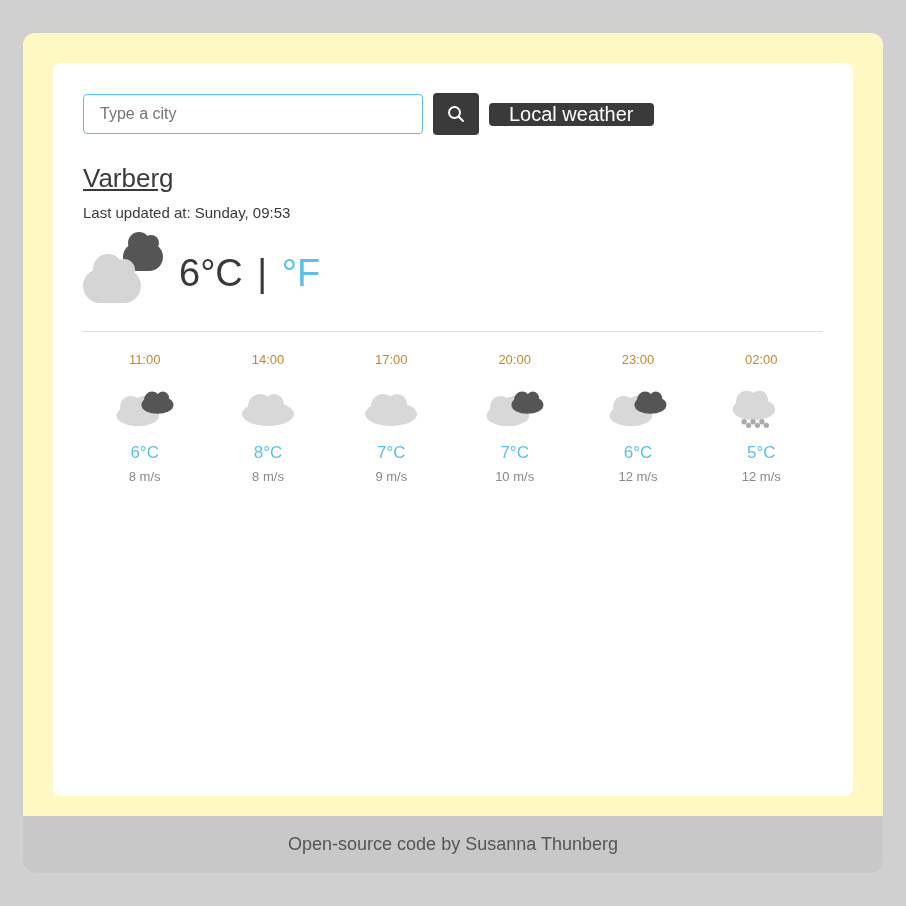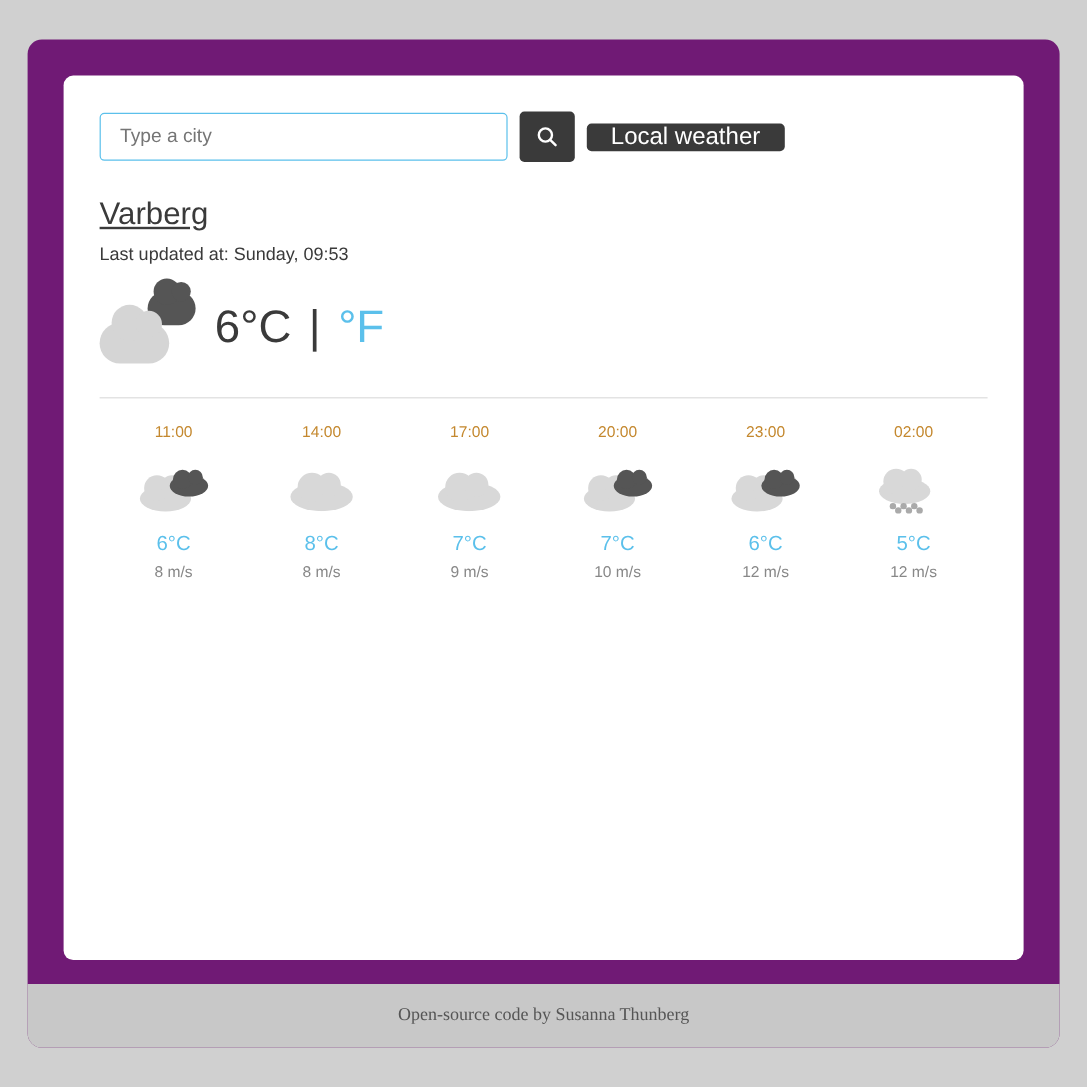--- a/index.html
+++ b/index.html
@@ -6,21 +6,21 @@
     body {
       background: #d0d0d0;
       font-family: 'Segoe UI', Arial, sans-serif;
       display: flex;
       align-items: center;
       justify-content: center;
       min-height: 906px;
       width: 906px;
     }
     .outer {
-      background: #701a75;
+      background: #fef9c3;
       border-radius: 12px;
       padding: 30px 30px 0 30px;
       width: 860px;
       min-height: 840px;
       display: flex;
       flex-direction: column;
     }
     .card {
       background: #ffffff;
       border-radius: 8px;
@@ -204,23 +204,22 @@
       position: absolute;
       top: -8px;
       left: 20px;
     }
     .footer {
       background: #c8c8c8;
       text-align: center;
       padding: 18px;
       margin: 20px -30px 0 -30px;
       border-radius: 0 0 12px 12px;
-      font-size: 15px;
+      font-size: 18px;
       color: #555;
-      font-family: Liberation Serif, serif;
     }
   </style>
 </head>
 <body>
 
 <div class="outer">
   <div class="card">
 
     <div class="search-row">
       <input class="search-input" type="text" placeholder="Type a city" style="">

